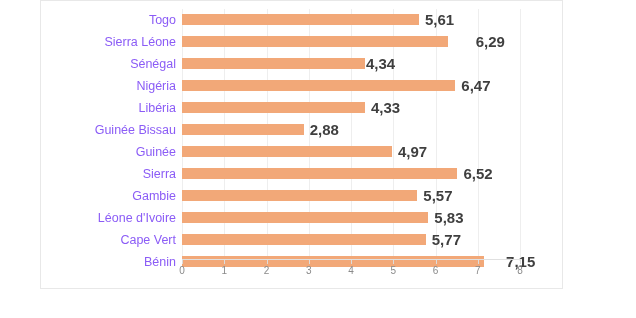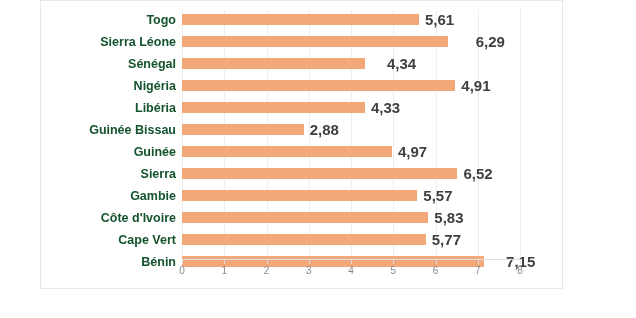--- a/index.html
+++ b/index.html
@@ -41,22 +41,22 @@
     width: 141px;
     height: 258px;
   }
   .cat-label {
     position: absolute;
     right: 6px;
     height: 22px;
     line-height: 22px;
     text-align: right;
     font-size: 12.5px;
-    font-weight: bold;
-    color: #14532d;
+    font-weight: normal;
+    color: #8b5cf6;
     white-space: nowrap;
   }
 
   
   .plot-area {
     position: absolute;
     left: 141px;
     top: 8px;
     width: 338px;
     height: 250px;
@@ -126,21 +126,21 @@
     <div class="cat-labels" id="cat-labels">
         <div class="cat-label" style="top: 8px;">Togo</div>
         <div class="cat-label" style="top: 30px;">Sierra Léone</div>
         <div class="cat-label" style="top: 52px;">Sénégal</div>
         <div class="cat-label" style="top: 74px;">Nigéria</div>
         <div class="cat-label" style="top: 96px;">Libéria</div>
         <div class="cat-label" style="top: 118px;">Guinée Bissau</div>
         <div class="cat-label" style="top: 140px;">Guinée</div>
         <div class="cat-label" style="top: 162px;">Sierra</div>
         <div class="cat-label" style="top: 184px;">Gambie</div>
-        <div class="cat-label" style="top: 206px;">Côte d'Ivoire</div>
+        <div class="cat-label" style="top: 206px;">Léone d'Ivoire</div>
         <div class="cat-label" style="top: 228px;">Cape Vert</div>
         <div class="cat-label" style="top: 250px;">Bénin</div>
       </div>
 
     <div class="plot-area" id="plot-area">
         <div class="gridline" style="left: 0px;"></div>
         <div class="gridline" style="left: 42.25px;"></div>
         <div class="gridline" style="left: 84.5px;"></div>
         <div class="gridline" style="left: 126.75px;"></div>
         <div class="gridline" style="left: 169px;"></div>
@@ -151,25 +151,25 @@
         <div class="bar-row" style="top: 0px; width: 338px;">
           <div class="bar" style="width: 237.023px; background: rgb(242, 168, 120);"></div>
           <div class="bar-value" style="left: 237.023px;">5,61</div>
         </div>
         <div class="bar-row" style="top: 22px; width: 338px;">
           <div class="bar" style="width: 265.752px; background: rgb(242, 168, 120);"></div>
           <div class="bar-value" style="left: 265.752px; padding-left: 28px;">6,29</div>
         </div>
         <div class="bar-row" style="top: 44px; width: 338px;">
           <div class="bar" style="width: 183.365px; background: rgb(242, 168, 120);"></div>
-          <div class="bar-value" style="left: 199px;">4,34</div>
+          <div class="bar-value" style="left: 178px;">4,34</div>
         </div>
         <div class="bar-row" style="top: 66px; width: 338px;">
           <div class="bar" style="width: 273.358px; background: rgb(242, 168, 120);"></div>
-          <div class="bar-value" style="left: 273.358px;">4,91</div>
+          <div class="bar-value" style="left: 273.358px;">6,47</div>
         </div>
         <div class="bar-row" style="top: 88px; width: 338px;">
           <div class="bar" style="width: 182.942px; background: rgb(242, 168, 120);"></div>
           <div class="bar-value" style="left: 182.942px;">4,33</div>
         </div>
         <div class="bar-row" style="top: 110px; width: 338px;">
           <div class="bar" style="width: 121.68px; background: rgb(242, 168, 120);"></div>
           <div class="bar-value" style="left: 121.68px;">2,88</div>
         </div>
         <div class="bar-row" style="top: 132px; width: 338px;">

